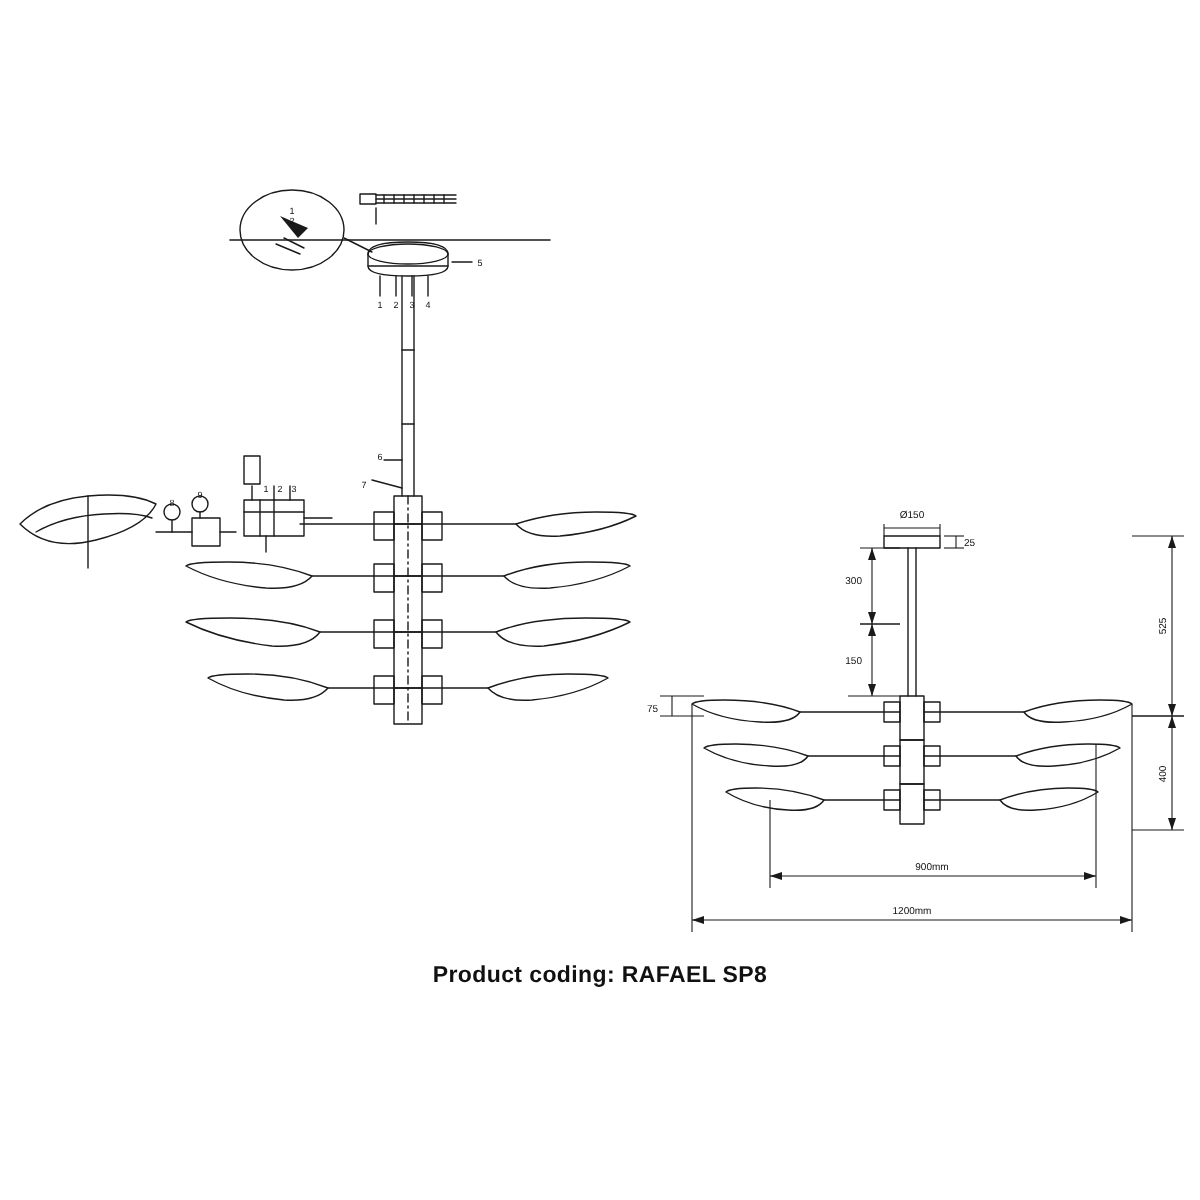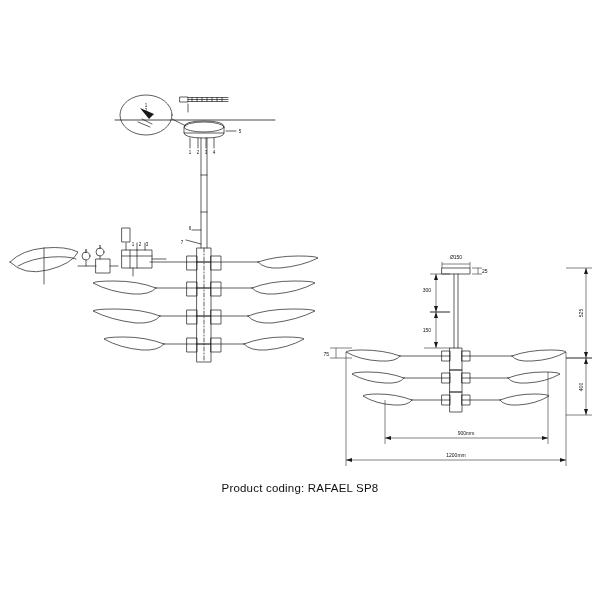--- a/index.html
+++ b/index.html
@@ -23,20 +23,21 @@
   }
   .caption {
     position: absolute;
     left: 0;
     top: 482px;
     width: 600px;
     text-align: center;
     font-size: 11.5px;
     letter-spacing: 0.2px;
     color: #111111;
+    font-weight: bold;
   }
   svg text {
     font-family: "Liberation Sans", sans-serif;
     fill: #111111;
   }
 </style>
 </head>
 <body>
 
 <svg id="sheet" viewBox="0 0 600 600">

